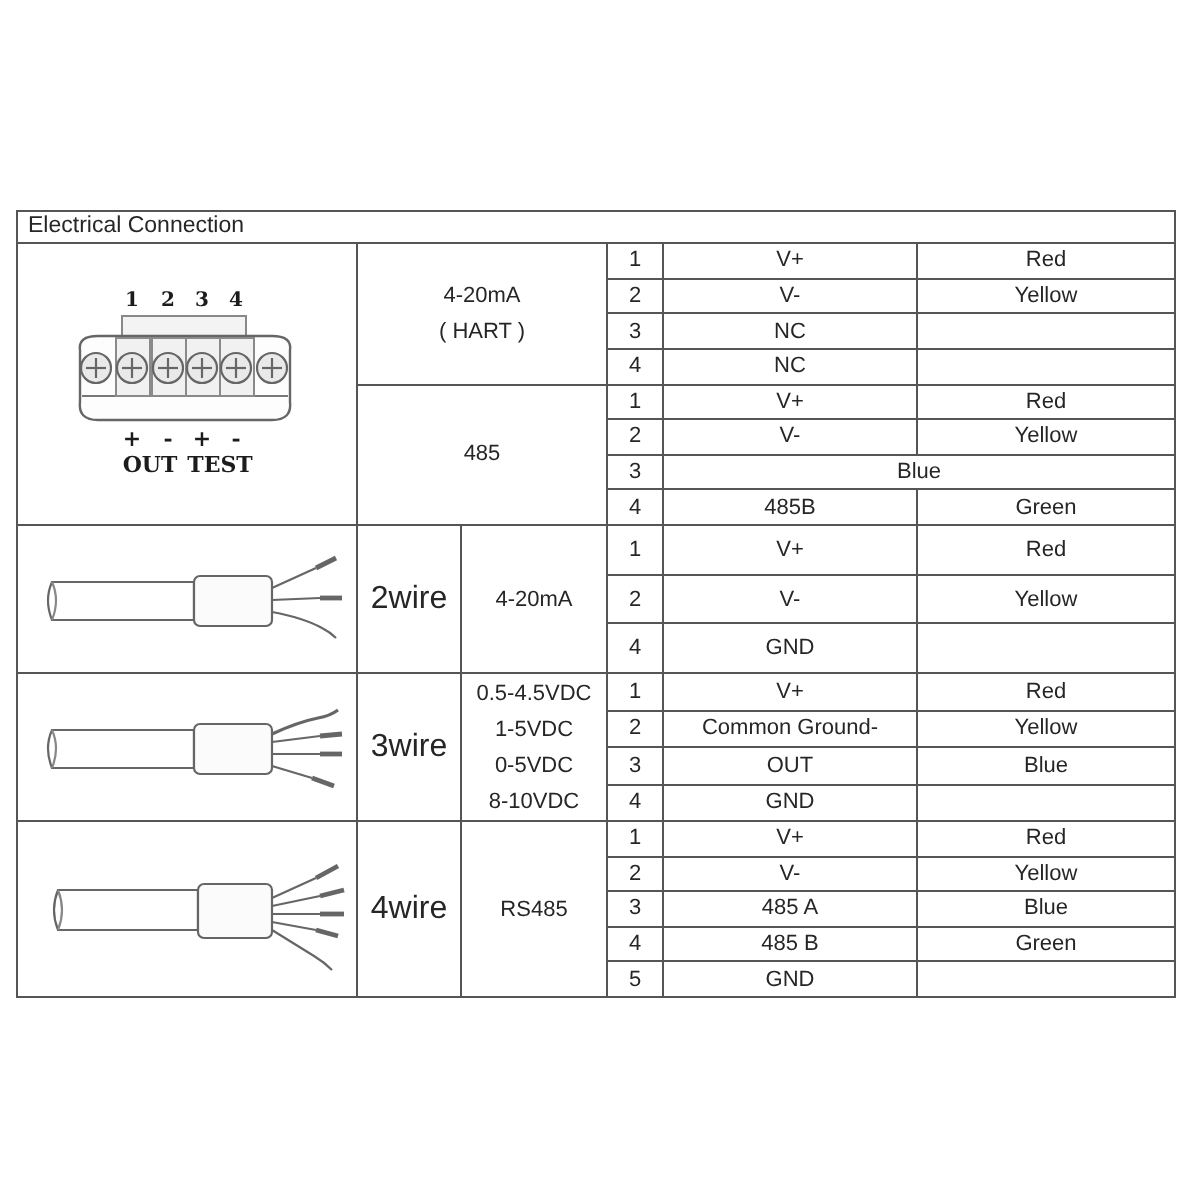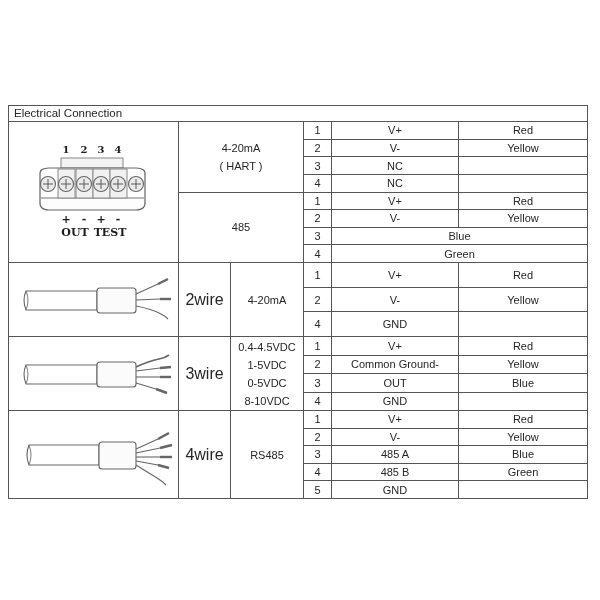--- a/index.html
+++ b/index.html
@@ -151,20 +151,21 @@
             <div class="pin">2</div>
             <div class="sig">V-</div>
             <div class="clr">Yellow</div>
           </div>
         <div class="prow">
             <div class="pin">3</div>
             <div class="clr">Blue</div>
           </div>
         <div class="prow">
             <div class="pin">4</div>
+            <div class="sig">485B</div>
             <div class="clr">Green</div>
           </div>
       </div>
     </div>
 
     <div class="sec sec2">
       <div class="imgcell">
         <svg width="169" height="74" viewBox="0 0 169 74" fill="none" stroke="#666" stroke-width="1.1">
           <path d="M17,28 Q13,37 17,47 L88,47 L88,28 Z" fill="#fff"></path>
           <path d="M17,28 Q21,37 17,47" stroke="#888"></path>
@@ -209,21 +210,21 @@
           <path d="M127,34 L151,31"></path>
           <path d="M151,31 L162,30" stroke-width="2.4"></path>
           <path d="M127,40 L151,40"></path>
           <path d="M151,40 L162,40" stroke-width="2.4"></path>
           <path d="M127,46 L147,52"></path>
           <path d="M147,52 L158,56" stroke-width="2.4"></path>
         </svg>
       </div>
       <div class="wirecol">3wire</div>
       <div class="rangecol">
-        <div>0.4-4.5VDC</div>
+        <div>0.5-4.5VDC</div>
         <div>1-5VDC</div>
         <div>0-5VDC</div>
         <div>8-10VDC</div>
       </div>
       <div class="rows">
         <div class="prow">
             <div class="pin">1</div>
             <div class="sig">V+</div>
             <div class="clr">Red</div>
           </div>

